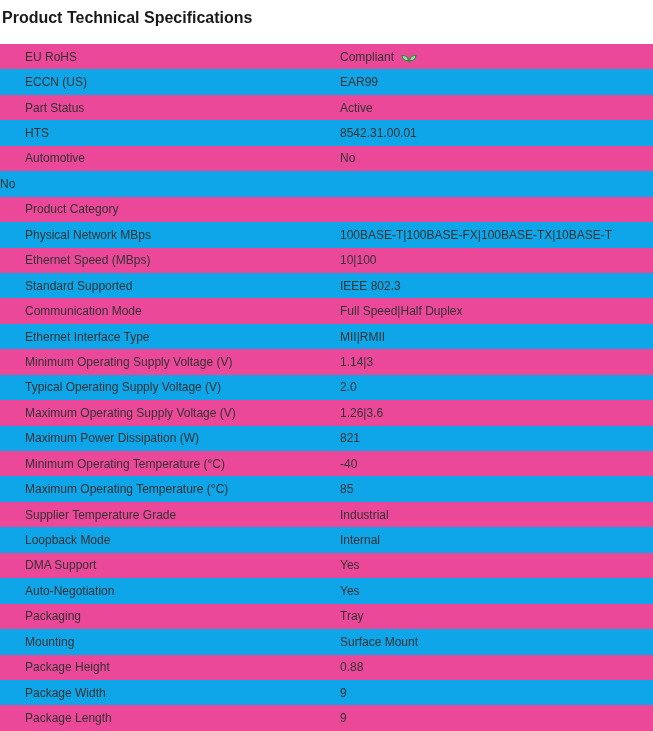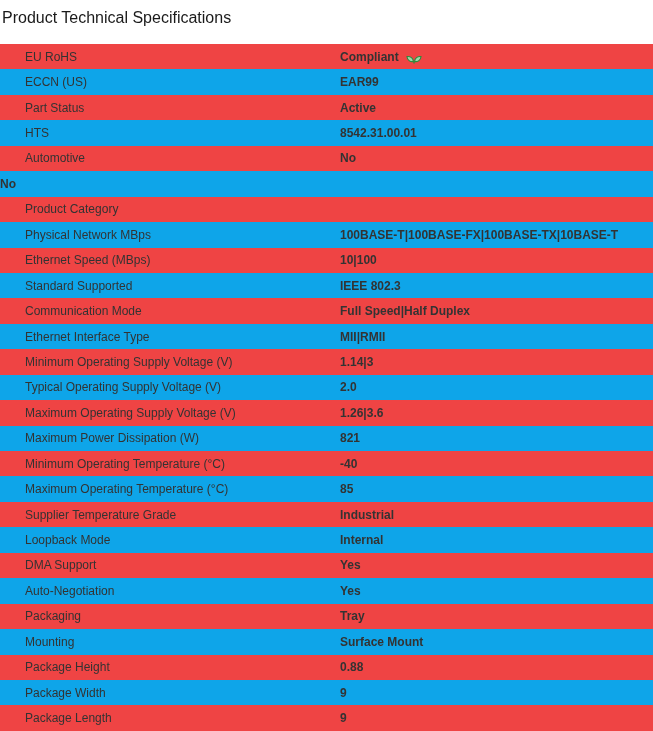--- a/index.html
+++ b/index.html
@@ -8,54 +8,54 @@
     padding: 0;
     background: #ffffff;
     width: 653px;
   }
   body {
     font-family: "Liberation Sans", sans-serif;
     color: #333333;
   }
   .page-title {
     font-size: 16px;
-    font-weight: normal;
+    font-weight: bold;
     color: #1a1a1a;
     line-height: 19px;
     margin: 0;
     padding: 8px 0 0 2px;
   }
   .spec-table {
     margin-top: 17px;
     width: 653px;
   }
   .spec-row {
     display: flex;
     align-items: center;
     height: 25.45px;
     font-size: 12px;
     background: #0ea5e9;
   }
   .spec-row.alt {
-    background: #ef4444;
+    background: #ec4899;
   }
   .cell-label {
     flex: 0 0 340px;
     padding-left: 25px;
     font-weight: normal;
     color: #333333;
     white-space: nowrap;
     overflow: hidden;
   }
   .cell-value {
     flex: 1 1 auto;
-    font-weight: bold;
+    font-weight: normal;
     color: #333333;
     display: flex;
-    align-items: flex-end;
+    align-items: flex-start;
     white-space: nowrap;
     overflow: hidden;
   }
   .leaf-icon {
     display: inline-flex;
     margin-left: 7px;
     line-height: 0;
   }
 </style>
 </head>

